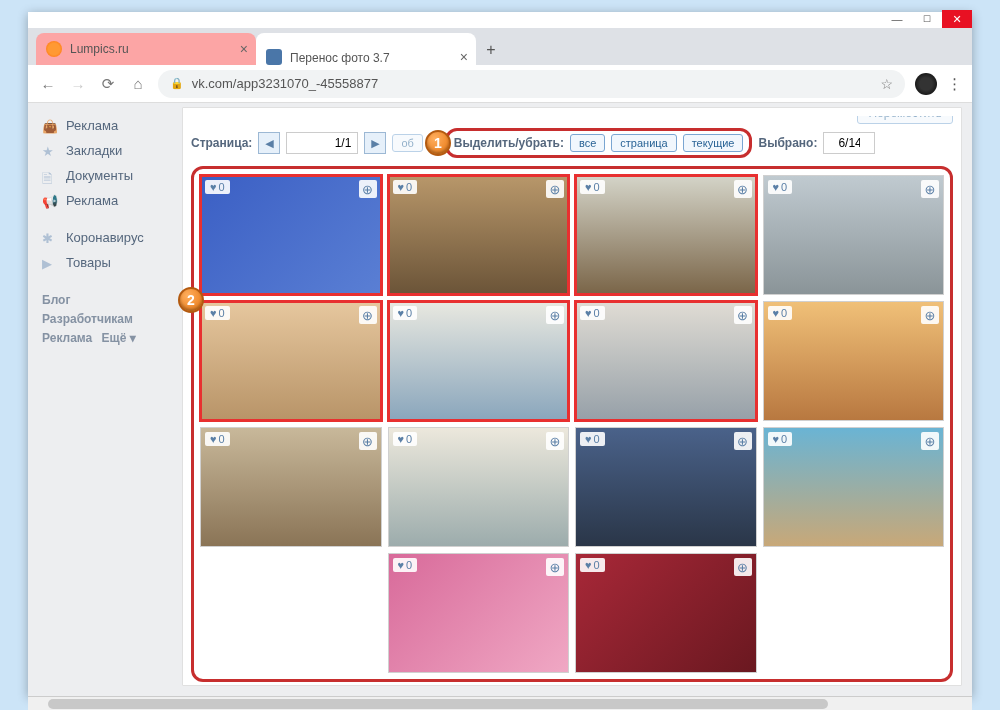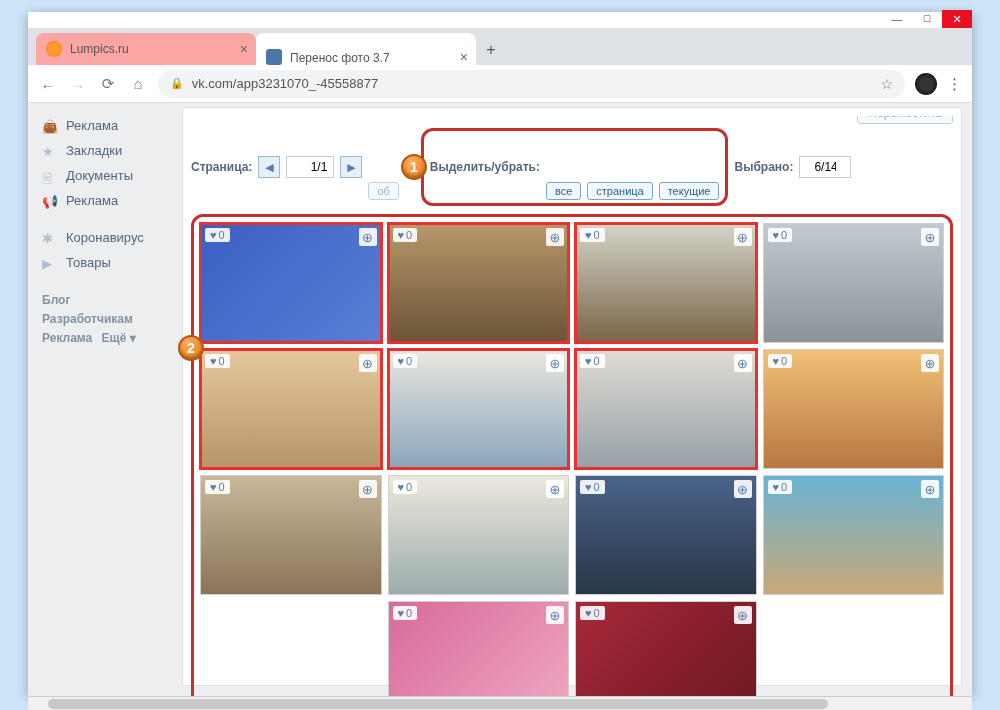--- a/index.html
+++ b/index.html
@@ -35,22 +35,22 @@
 .sb-ico { width: 14px; height: 14px; display: inline-block; color: #afc0d4; }
 .sb-footer { padding: 8px; font-size: 12px; color: #8592a3; line-height: 1.6; margin-top: 8px; }
 .sb-footer span { margin-right: 6px; font-weight: bold; }
 
 .main { flex: 1; background: #edeef0; padding: 4px 10px 10px 4px; overflow: hidden; }
 .panel { background: #fff; border-radius: 1px; border: 1px solid #e0e0e0; padding: 8px; height: 100%; }
 
 .toolbar { display: flex; align-items: center; gap: 6px; font-size: 12px; color: #555; margin-bottom: 8px; flex-wrap: nowrap; position: relative; }
 .toolbar label { font-weight: bold; color: #55677d; }
 .pgbtn { width: 22px; height: 22px; border: 1px solid #9cb8d4; background: #e6f0fa; color: #5a7fa6; display: flex; align-items: center; justify-content: center; font-size: 11px; }
-.pginput { width: 48px; height: 22px; border: 1px solid #ccc; text-align: right; padding: 0 6px; font-size: 12px; }
-.selbtn { padding: 2px 8px; border: 1px solid #7aa6d2; background: #f1f7fd; color: #2a6496; border-radius: 3px; font-size: 11px; cursor: pointer; margin-top: 48px; }
+.pginput { width: 72px; height: 22px; border: 1px solid #ccc; text-align: right; padding: 0 6px; font-size: 12px; }
+.selbtn { padding: 2px 8px; border: 1px solid #7aa6d2; background: #f1f7fd; color: #2a6496; border-radius: 3px; font-size: 11px; cursor: pointer; }
 .movebtn { padding: 3px 10px; border: 1px solid #7aa6d2; background: #f1f7fd; color: #2a6496; border-radius: 3px; font-size: 12px; }
 .selinput { width: 52px; height: 22px; border: 1px solid #ccc; text-align: right; padding: 0 14px; font-size: 12px; }
 
 .callout { border: 3px solid #c72e2e; border-radius: 12px; padding: 3px 6px; display: flex; align-items: center; gap: 6px; text-align: right; }
 .marker { position: absolute; width: 26px; height: 26px; border-radius: 50%; background: radial-gradient(circle at 35% 30%, #ffae5e, #e67510); color: #fff; font-weight: bold; display: flex; align-items: center; justify-content: center; border: 2px solid #b35a10; box-shadow: inset 0 -2px 3px rgba(0,0,0,0.3); font-size: 14px; z-index: 10; }
 
 .grid-wrap { border: 3px solid #c72e2e; border-radius: 12px; padding: 6px; position: relative; }
 .grid { display: grid; grid-template-columns: repeat(4, 1fr); gap: 6px; }
 .thumb { height: 120px; position: relative; border: 1px solid #d0d0d0; overflow: hidden; }
 .thumb.sel { outline: 3px solid #e83030; outline-offset: -2px; }

